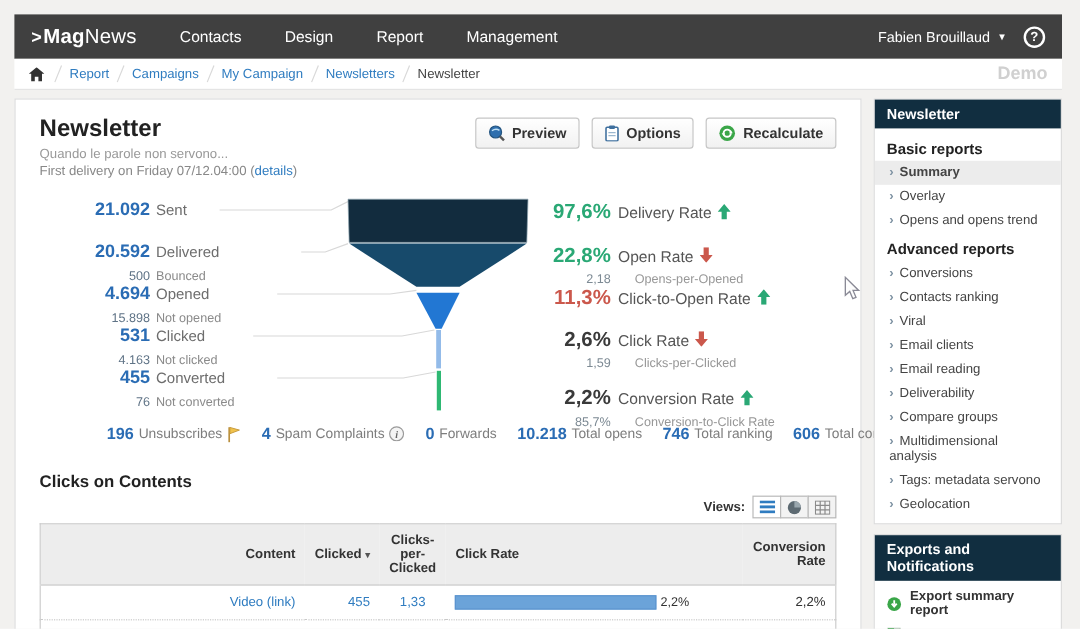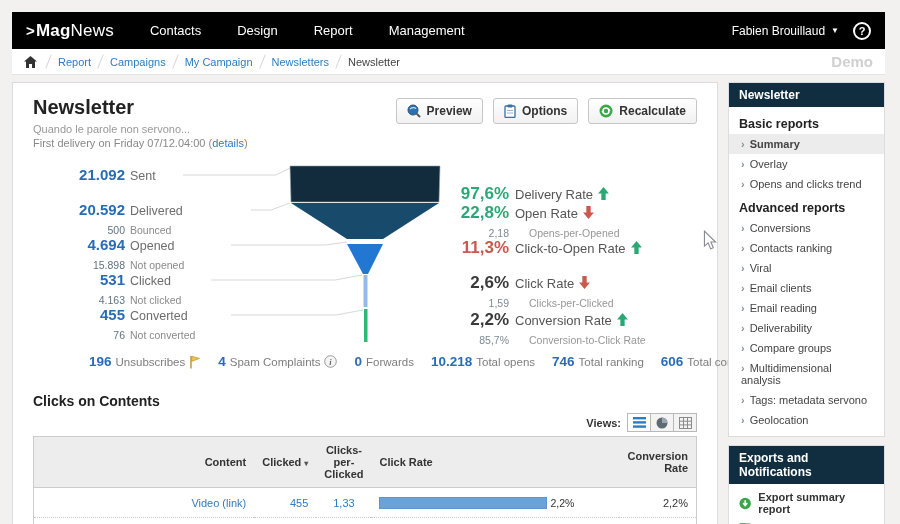--- a/index.html
+++ b/index.html
@@ -4,21 +4,21 @@
 <style>
   * { box-sizing: border-box; }
   html,body { margin:0; padding:0; }
   body {
     width:900px; height:524px; overflow:hidden; position:relative;
     background:#f2f1ef; font-family:"Liberation Sans", sans-serif; color:#333;
   }
   .app { position:absolute; left:12px; top:12px; width:873px; }
 
   
-  .topnav { height:37px; background:#000000; display:flex; align-items:center; padding:0 14px;justify-content:flex-end; }
+  .topnav { height:37px; background:#404040; display:flex; align-items:center; padding:0 14px;justify-content:flex-end; }
   .logo { color:#fff; font-size:17px; margin-right:36px; cursor:pointer; white-space:nowrap; letter-spacing:.2px; }
   .logo .arrow { font-weight:bold; font-size:15px; margin-right:1px; }
   .logo b { font-weight:bold; }
   .nav-item { color:#fff; font-size:13px; margin-right:36px; cursor:pointer; }
   .nav-right { margin-left:auto; display:flex; align-items:center; gap:14px; color:#fff; }
   .user { font-size:12px; cursor:pointer; display:flex; align-items:center; gap:6px; }
   .caret { font-size:8px; }
   .help { width:18px; height:18px; border:2px solid #fff; border-radius:50%; font-size:11px; font-weight:bold;
           display:flex; align-items:center; justify-content:center; cursor:pointer; }
 
@@ -213,21 +213,21 @@
         </div>
         <div class="fstep" style="top:109px">
           <div><span class="fnum">531</span><span class="flbl">Clicked</span></div>
           <div class="fsub"><span class="fsnum">4.163</span><span class="fslbl">Not clicked</span></div>
         </div>
         <div class="fstep" style="top:144px">
           <div><span class="fnum">455</span><span class="flbl">Converted</span></div>
           <div class="fsub"><span class="fsnum">76</span><span class="fslbl">Not converted</span></div>
         </div>
 
-        <div class="rrow" style="top:22px">
+        <div class="rrow" style="top:5px">
           <span class="rval" style="color: rgb(42, 168, 117);">97,6%</span><span class="rlbl">Delivery Rate</span><svg class="tarrow" width="11" height="13" viewBox="0 0 10 12">
               <path d="M5 0 L10 6 H7 V12 H3 V6 H0 Z" fill="#2aa875"></path>
             </svg>
         </div>
         <div class="rrow" style="top:41px">
           <div><span class="rval" style="color: rgb(42, 168, 117);">22,8%</span><span class="rlbl">Open Rate</span><svg class="tarrow" style="transform:rotate(180deg)" width="11" height="13" viewBox="0 0 10 12">
                 <path d="M5 0 L10 6 H7 V12 H3 V6 H0 Z" fill="#cb584c"></path>
               </svg></div>
           <div class="rsub"><span class="rsnum">2,18</span><span class="rslbl">Opens-per-Opened</span></div>
         </div>
@@ -235,21 +235,21 @@
           <span class="rval" style="color: rgb(203, 88, 76);">11,3%</span><span class="rlbl">Click-to-Open Rate</span><svg class="tarrow" width="11" height="13" viewBox="0 0 10 12">
               <path d="M5 0 L10 6 H7 V12 H3 V6 H0 Z" fill="#2aa875"></path>
             </svg>
         </div>
         <div class="rrow" style="top:111px">
           <div><span class="rval" style="color: rgb(58, 58, 58);">2,6%</span><span class="rlbl">Click Rate</span><svg class="tarrow" style="transform:rotate(180deg)" width="11" height="13" viewBox="0 0 10 12">
                 <path d="M5 0 L10 6 H7 V12 H3 V6 H0 Z" fill="#cb584c"></path>
               </svg></div>
           <div class="rsub"><span class="rsnum">1,59</span><span class="rslbl">Clicks-per-Clicked</span></div>
         </div>
-        <div class="rrow" style="top:148px">
+        <div class="rrow" style="top:160px">
           <div><span class="rval" style="color: rgb(58, 58, 58);">2,2%</span><span class="rlbl">Conversion Rate</span><svg class="tarrow" width="11" height="13" viewBox="0 0 10 12">
                 <path d="M5 0 L10 6 H7 V12 H3 V6 H0 Z" fill="#2aa875"></path>
               </svg></div>
           <div class="rsub"><span class="rsnum">85,7%</span><span class="rslbl">Conversion-to-Click Rate</span></div>
         </div>
       </div>
 
       <div class="totals">
         <span class="titem">
           <span class="tnum">196</span>
@@ -344,21 +344,21 @@
       </table>
     </div>
 
     <div class="sidebar">
       <div class="sbox">
         <div class="sbox-h">Newsletter</div>
         <div class="sbox-body">
           <div class="sb-heading">Basic reports</div>
           <div class="sb-item active"><span class="chev">›</span><span>Summary</span></div>
           <div class="sb-item"><span class="chev">›</span><span>Overlay</span></div>
-          <div class="sb-item"><span class="chev">›</span><span>Opens and clicks trend</span></div>
+          <div class="sb-item"><span class="chev">›</span><span>Opens and opens trend</span></div>
           <div class="sb-heading">Advanced reports</div>
           <div class="sb-item"><span class="chev">›</span><span>Conversions</span></div>
           <div class="sb-item"><span class="chev">›</span><span>Contacts ranking</span></div>
           <div class="sb-item"><span class="chev">›</span><span>Viral</span></div>
           <div class="sb-item"><span class="chev">›</span><span>Email clients</span></div>
           <div class="sb-item"><span class="chev">›</span><span>Email reading</span></div>
           <div class="sb-item"><span class="chev">›</span><span>Deliverability</span></div>
           <div class="sb-item"><span class="chev">›</span><span>Compare groups</span></div>
           <div class="sb-item"><span class="chev">›</span><span>Multidimensional analysis</span></div>
           <div class="sb-item"><span class="chev">›</span><span>Tags: metadata servono</span></div>

